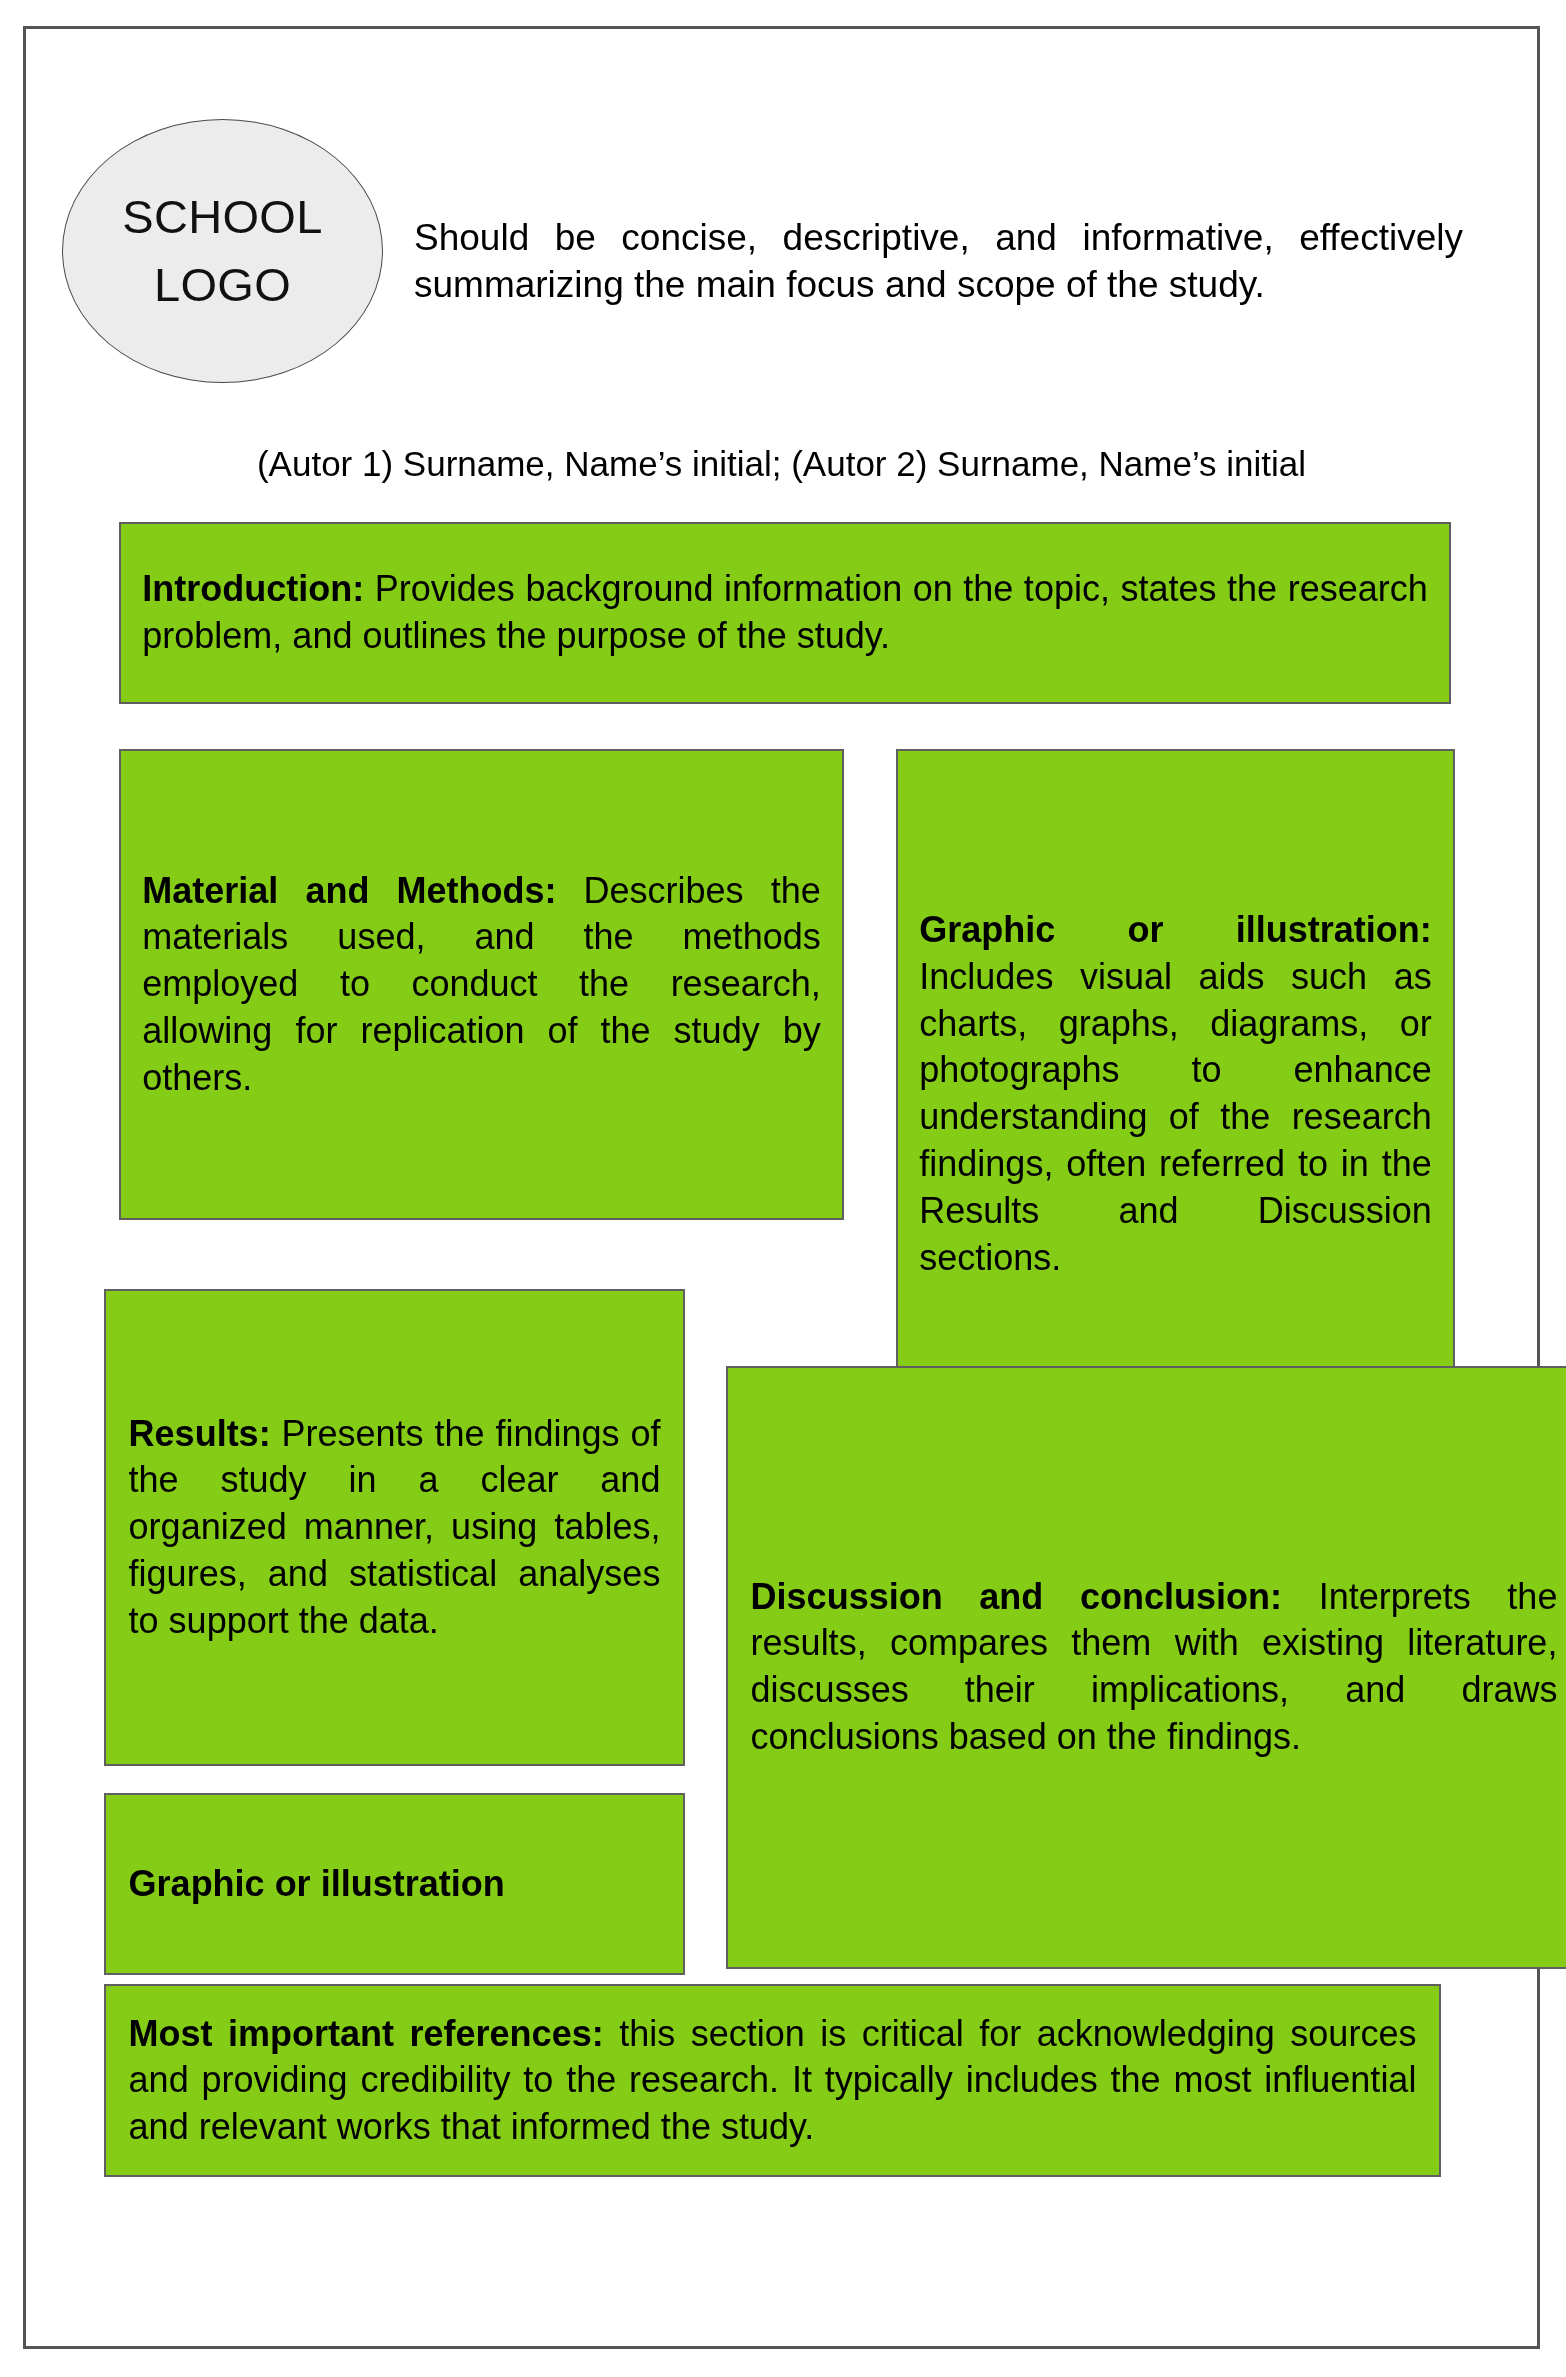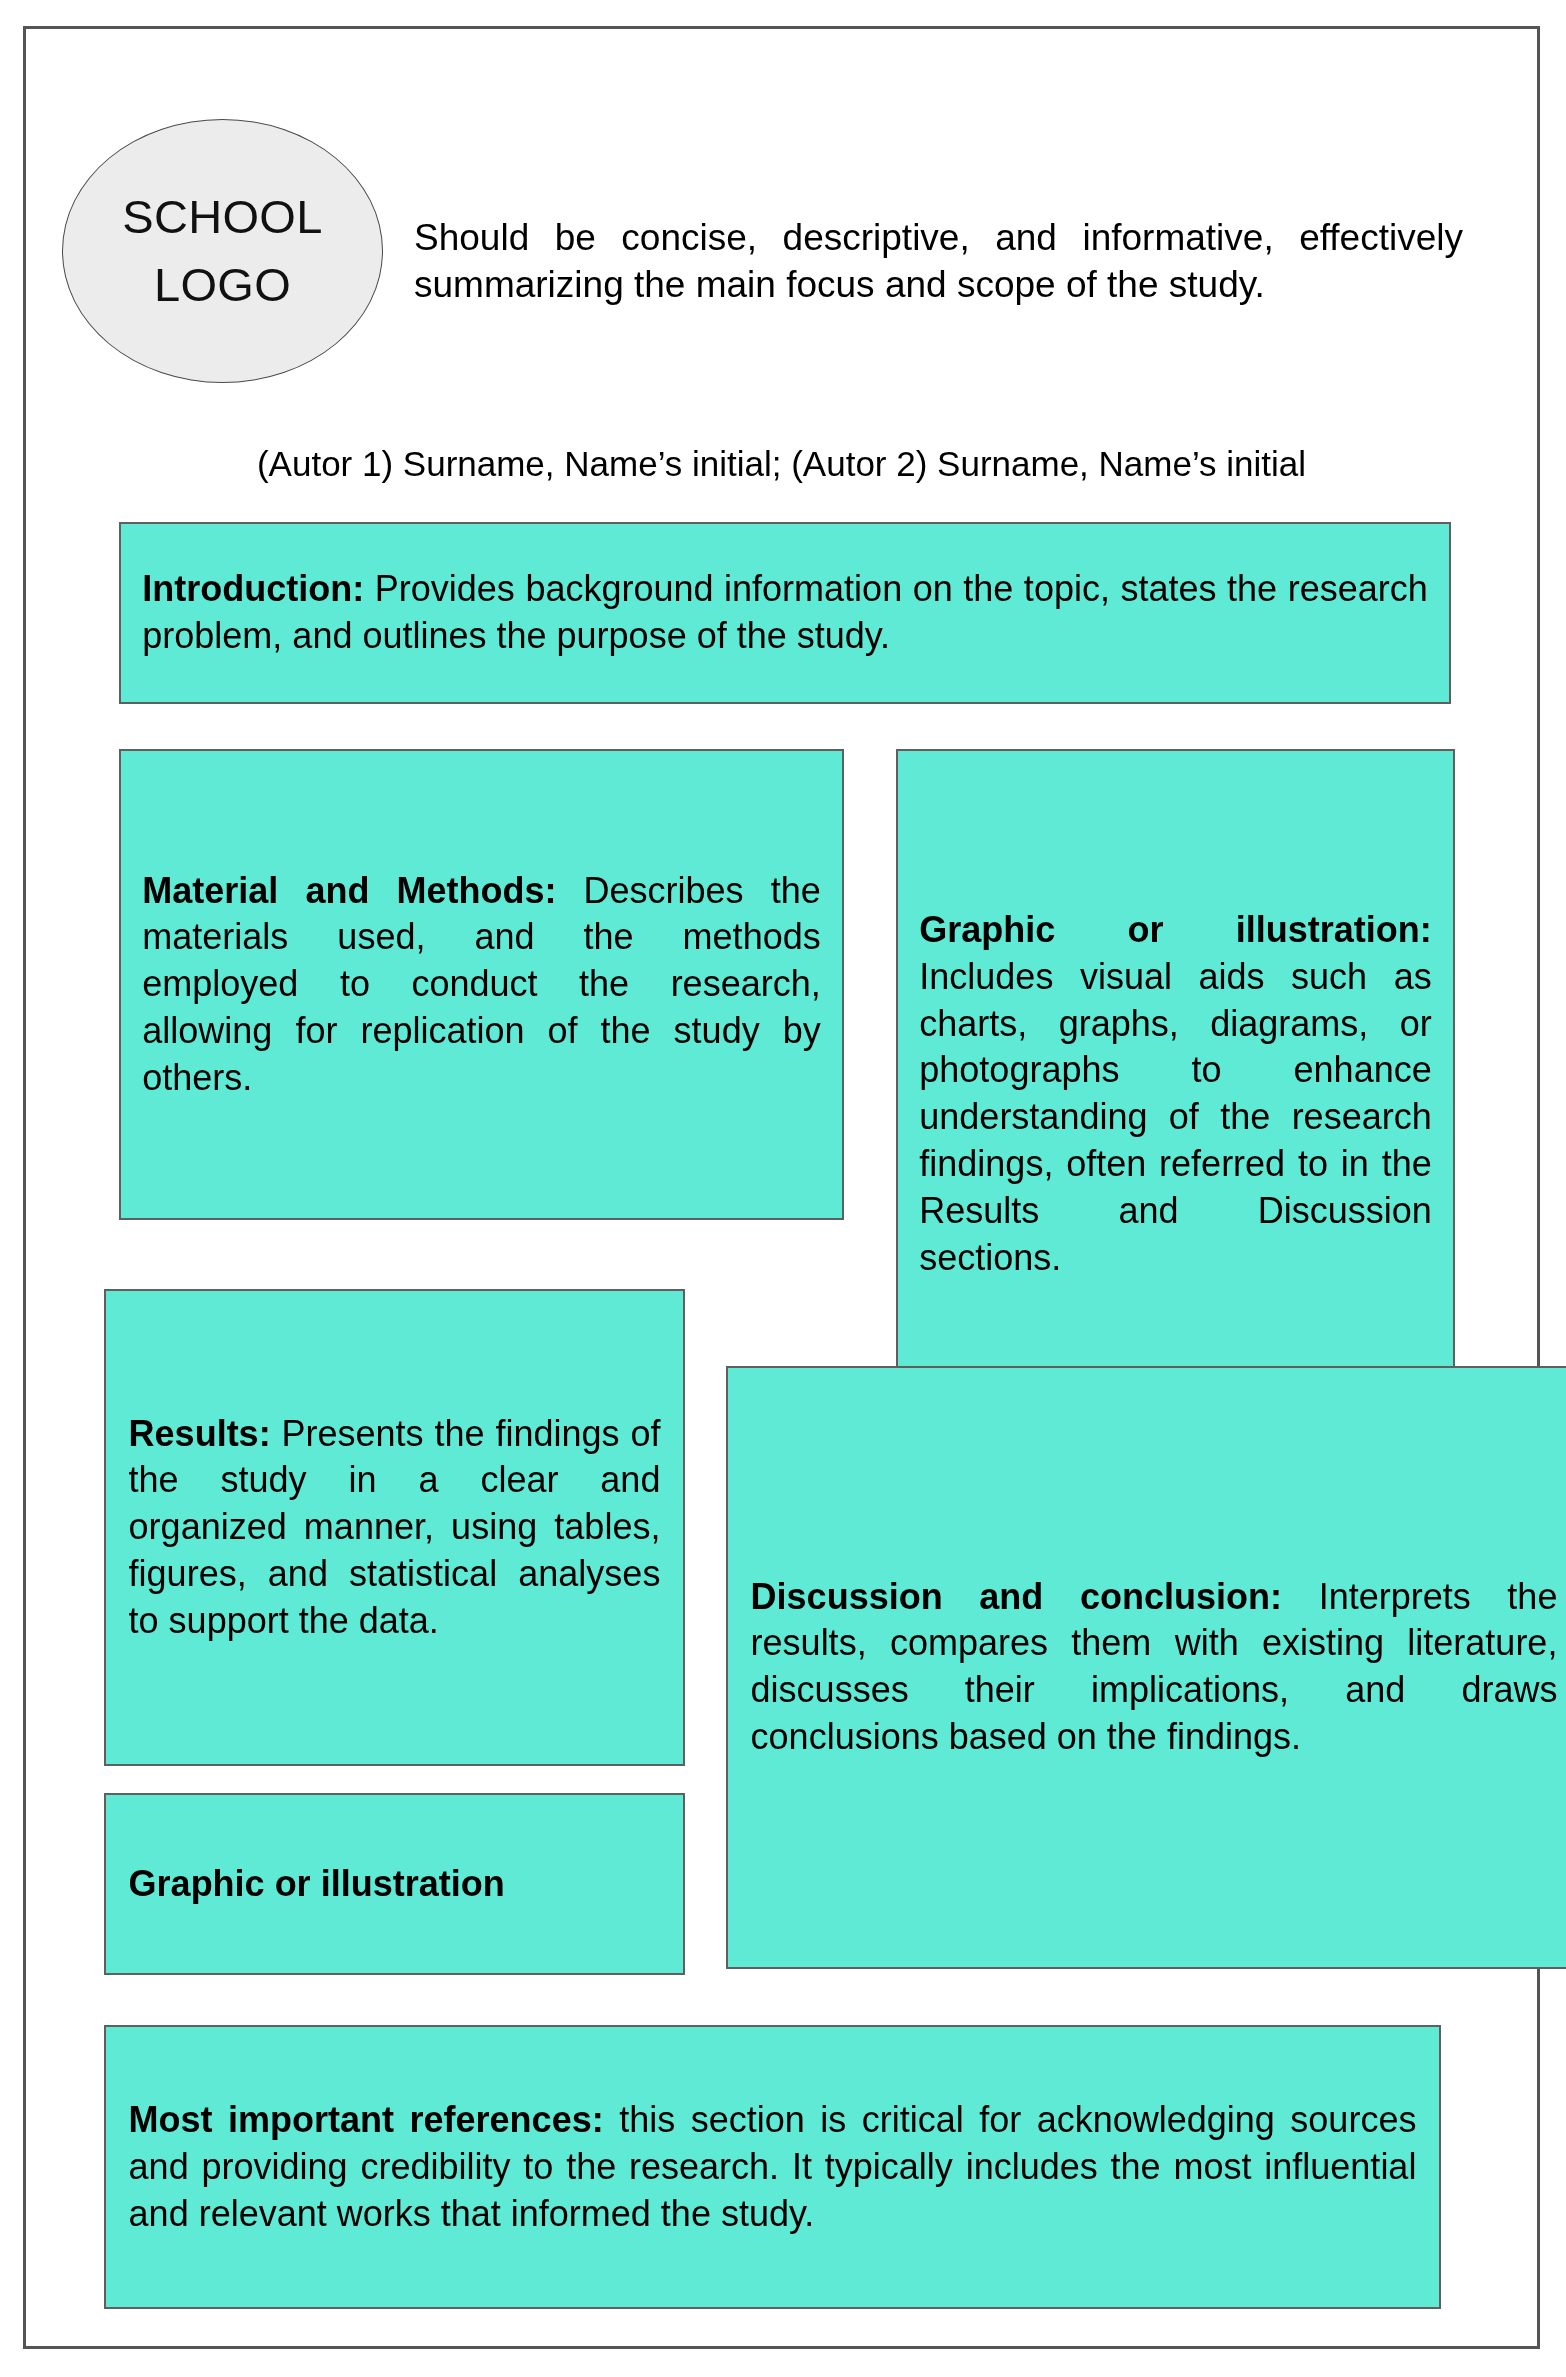--- a/index.html
+++ b/index.html
@@ -91,21 +91,21 @@
     width: 100%;
     text-align: center;
     font-size: 35px;
     line-height: 1.2;
     color: #000000;
   }
 
   
   .box {
     position: absolute;
-    background: #5eead4;
+    background: #84cc16;
     border: 2.5px solid #5f5f5f;
     box-sizing: border-box;
   }
   .box-text {
     font-size: 36px;
     line-height: 1.30;
     text-align: justify;
     color: #000000;
     margin: 0;
   }
@@ -155,22 +155,22 @@
   #box-discussion .box-inner { padding: 0 22.6px; }
 
   #box-graphic-left {
     left: 78px;  top: 1764px;
     width: 581px;  height: 182px;
   }
   #box-graphic-left .box-inner { padding: 0 22.6px; }
   #box-graphic-left .box-text { text-align: left; }
 
   #box-references {
-    left: 78px;  top: 1996px;
-    width: 1337px; height: 284px;
+    left: 78px;  top: 1955px;
+    width: 1337px; height: 193px;
   }
   #box-references .box-inner { padding: 0 22.6px; }
 </style>
 </head>
 <body>
 
 <div class="poster-frame">
 
   <div class="header">
 

